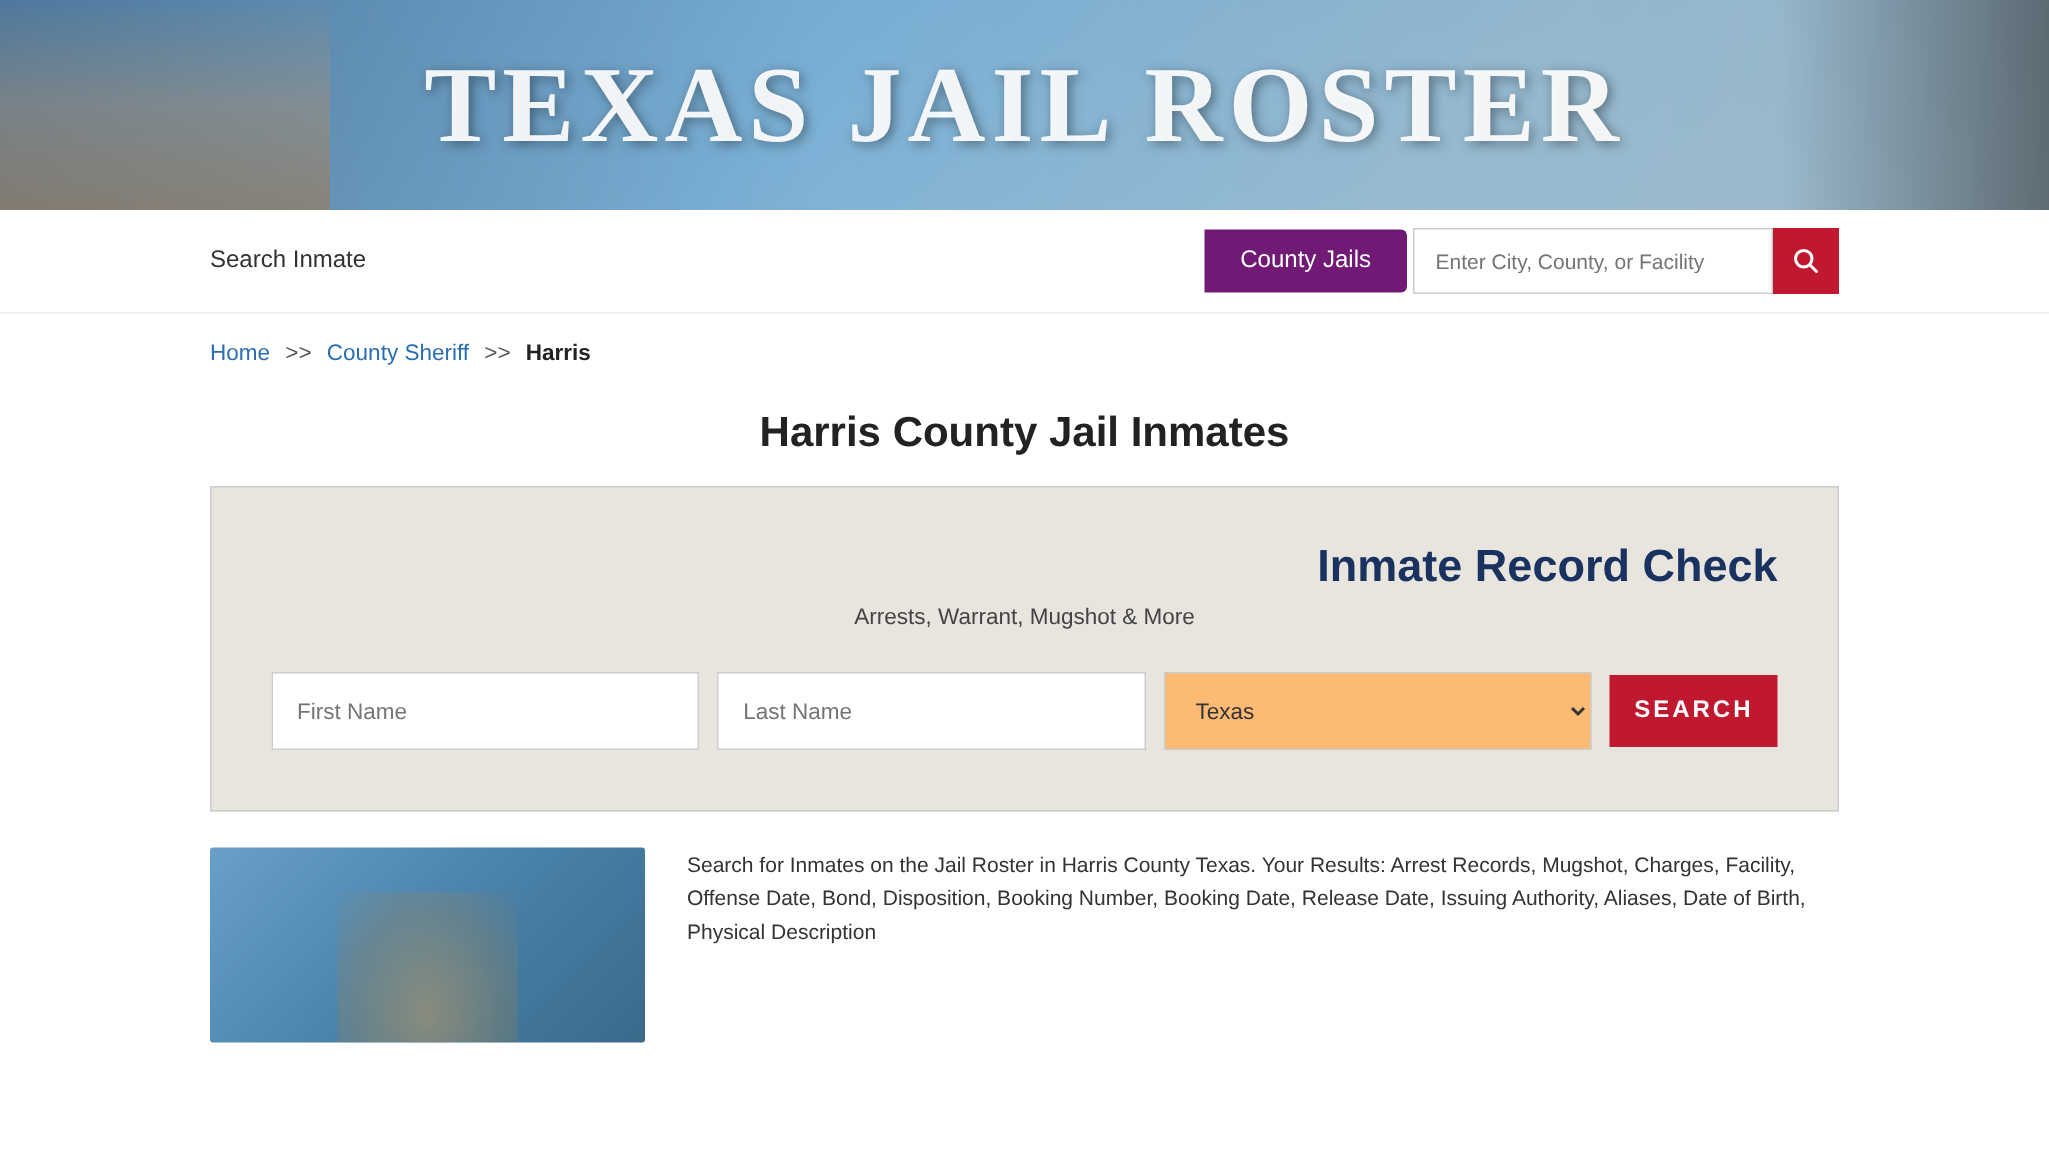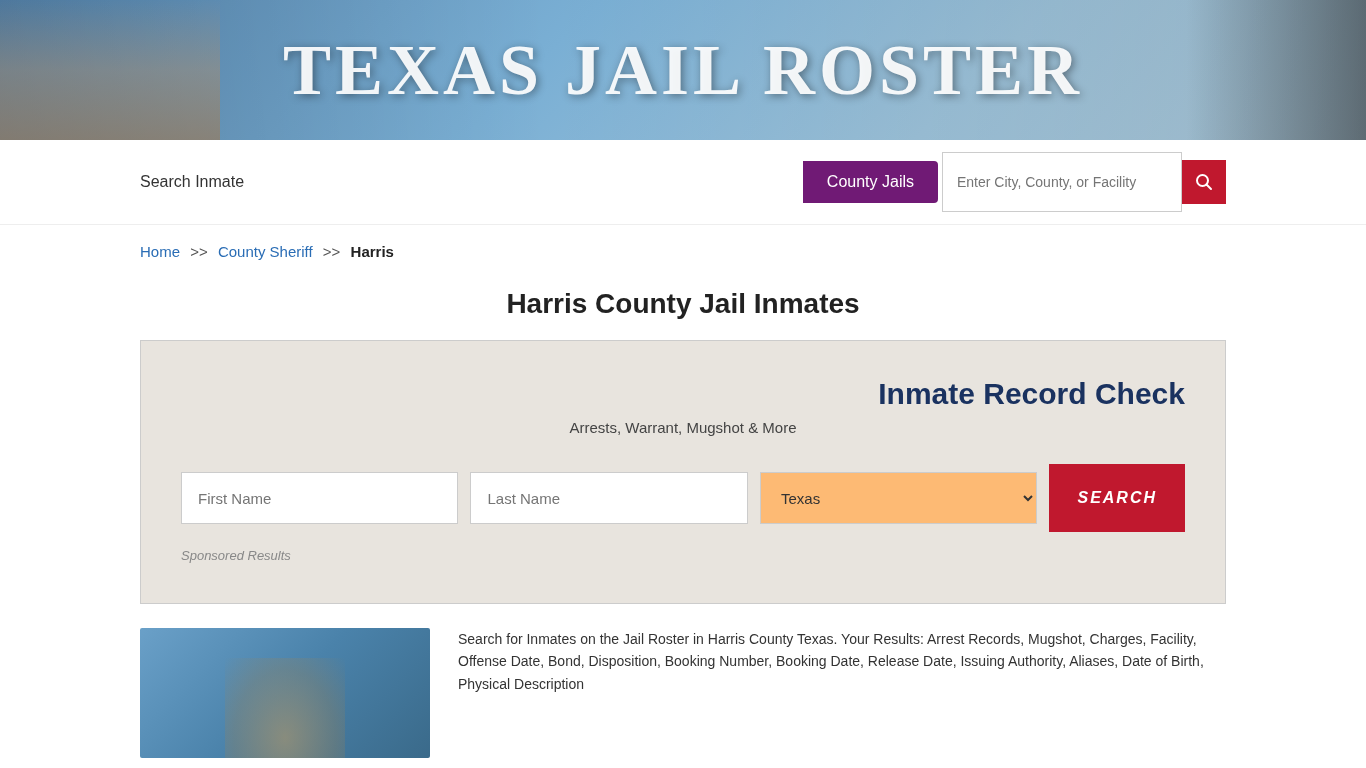--- a/index.html
+++ b/index.html
@@ -96,21 +96,21 @@
       display: flex;
       align-items: center;
       margin-left: 4px;
     }
     .search-input {
       border: 1px solid #ccc;
       padding: 10px 14px;
       font-size: 14px;
       font-family: Arial, sans-serif;
       width: 240px;
-      height: 60px;
+      height: 44px;
       color: #999;
       outline: none;
     }
     .search-icon-btn {
       background: #c0182e;
       border: none;
       width: 44px;
       height: 44px;
       display: flex;
       align-items: center;
@@ -196,29 +196,28 @@
       background: #fdba74;
       color: #333;
       outline: none;
       height: 52px;
       cursor: pointer;
     }
     .record-search-btn {
       background: #c0182e;
       color: #fff;
       border: none;
-      padding: 0 28px;
+      padding: 0 16px;
       font-size: 16px;
       font-weight: bold;
       letter-spacing: 2px;
       font-family: Arial, sans-serif;
-      height: 68px;
+      height: 48px;
       cursor: pointer;
       white-space: nowrap;
-      font-style: italic;
     }
     .sponsored-label {
       margin-top: 16px;
       font-size: 13px;
       color: #888;
       font-family: Arial, sans-serif;
       font-style: italic;
     }
 
     
@@ -293,21 +292,20 @@
 <div class="record-check-box">
   <div class="record-check-title">Inmate Record Check</div>
   <div class="record-check-subtitle">Arrests, Warrant, Mugshot &amp; More</div>
   <div class="record-form">
     <input class="record-input" type="text" placeholder="First Name" style="">
     <input class="record-input" type="text" placeholder="Last Name" style="">
     <select class="record-select">
     <option value="Alabama">Alabama</option><option value="Alaska">Alaska</option><option value="Arizona">Arizona</option><option value="Arkansas">Arkansas</option><option value="California">California</option><option value="Colorado">Colorado</option><option value="Connecticut">Connecticut</option><option value="Delaware">Delaware</option><option value="Florida">Florida</option><option value="Georgia">Georgia</option><option value="Hawaii">Hawaii</option><option value="Idaho">Idaho</option><option value="Illinois">Illinois</option><option value="Indiana">Indiana</option><option value="Iowa">Iowa</option><option value="Kansas">Kansas</option><option value="Kentucky">Kentucky</option><option value="Louisiana">Louisiana</option><option value="Maine">Maine</option><option value="Maryland">Maryland</option><option value="Massachusetts">Massachusetts</option><option value="Michigan">Michigan</option><option value="Minnesota">Minnesota</option><option value="Mississippi">Mississippi</option><option value="Missouri">Missouri</option><option value="Montana">Montana</option><option value="Nebraska">Nebraska</option><option value="Nevada">Nevada</option><option value="New Hampshire">New Hampshire</option><option value="New Jersey">New Jersey</option><option value="New Mexico">New Mexico</option><option value="New York">New York</option><option value="North Carolina">North Carolina</option><option value="North Dakota">North Dakota</option><option value="Ohio">Ohio</option><option value="Oklahoma">Oklahoma</option><option value="Oregon">Oregon</option><option value="Pennsylvania">Pennsylvania</option><option value="Rhode Island">Rhode Island</option><option value="South Carolina">South Carolina</option><option value="South Dakota">South Dakota</option><option value="Tennessee">Tennessee</option><option value="Texas" selected="">Texas</option><option value="Utah">Utah</option><option value="Vermont">Vermont</option><option value="Virginia">Virginia</option><option value="Washington">Washington</option><option value="West Virginia">West Virginia</option><option value="Wisconsin">Wisconsin</option><option value="Wyoming">Wyoming</option></select>
     <button class="record-search-btn">SEARCH</button>
   </div>
-  <div class="sponsored-label">Sponsored Results</div>
 </div>
 
 <div class="bottom-section">
   <div class="bottom-image">
     <div class="bottom-image-dome"></div>
   </div>
   <p class="bottom-text">Search for Inmates on the Jail Roster in Harris County Texas. Your Results: Arrest Records, Mugshot, Charges, Facility, Offense Date, Bond, Disposition, Booking Number, Booking Date, Release Date, Issuing Authority, Aliases, Date of Birth, Physical Description</p>
 </div>
 
 </body></html>

